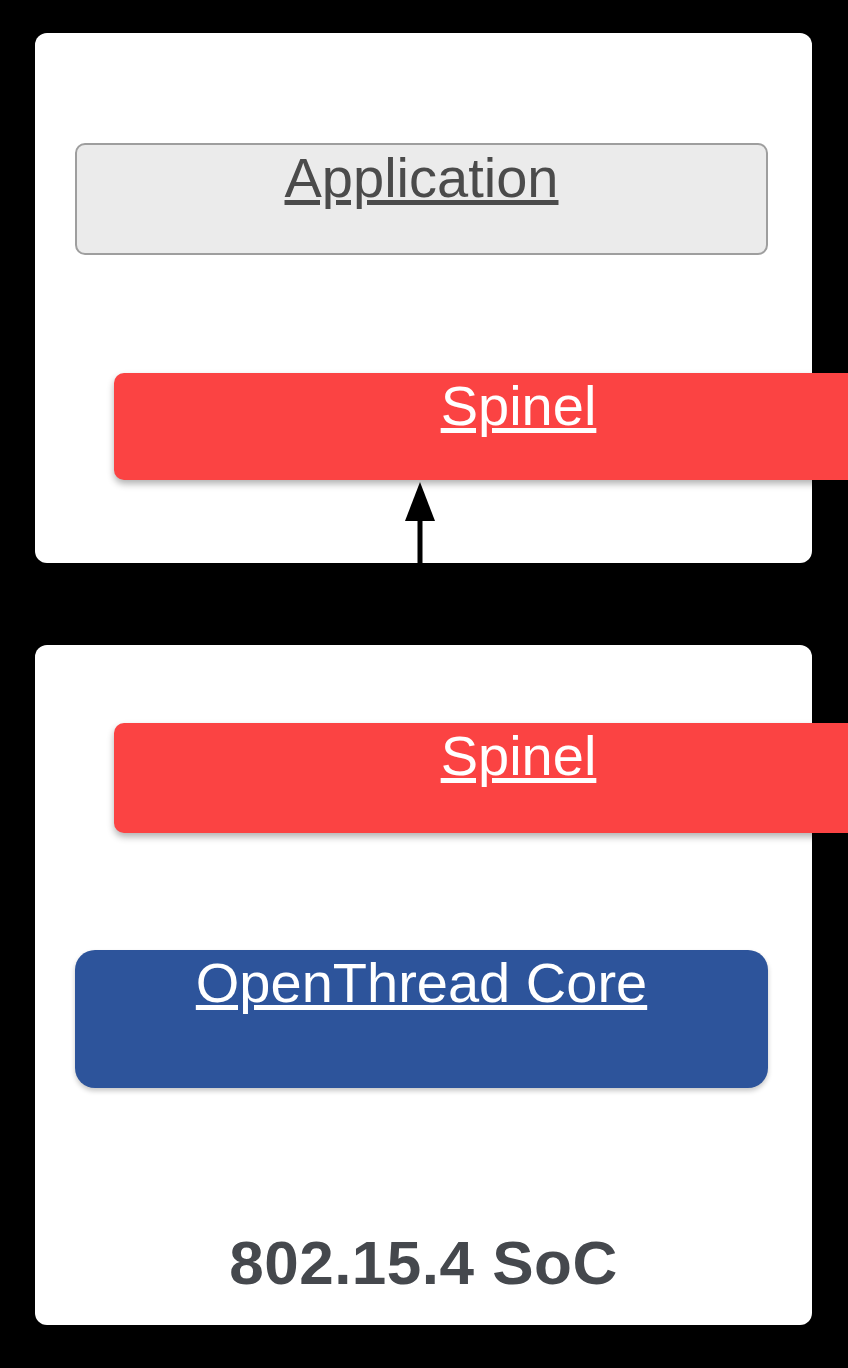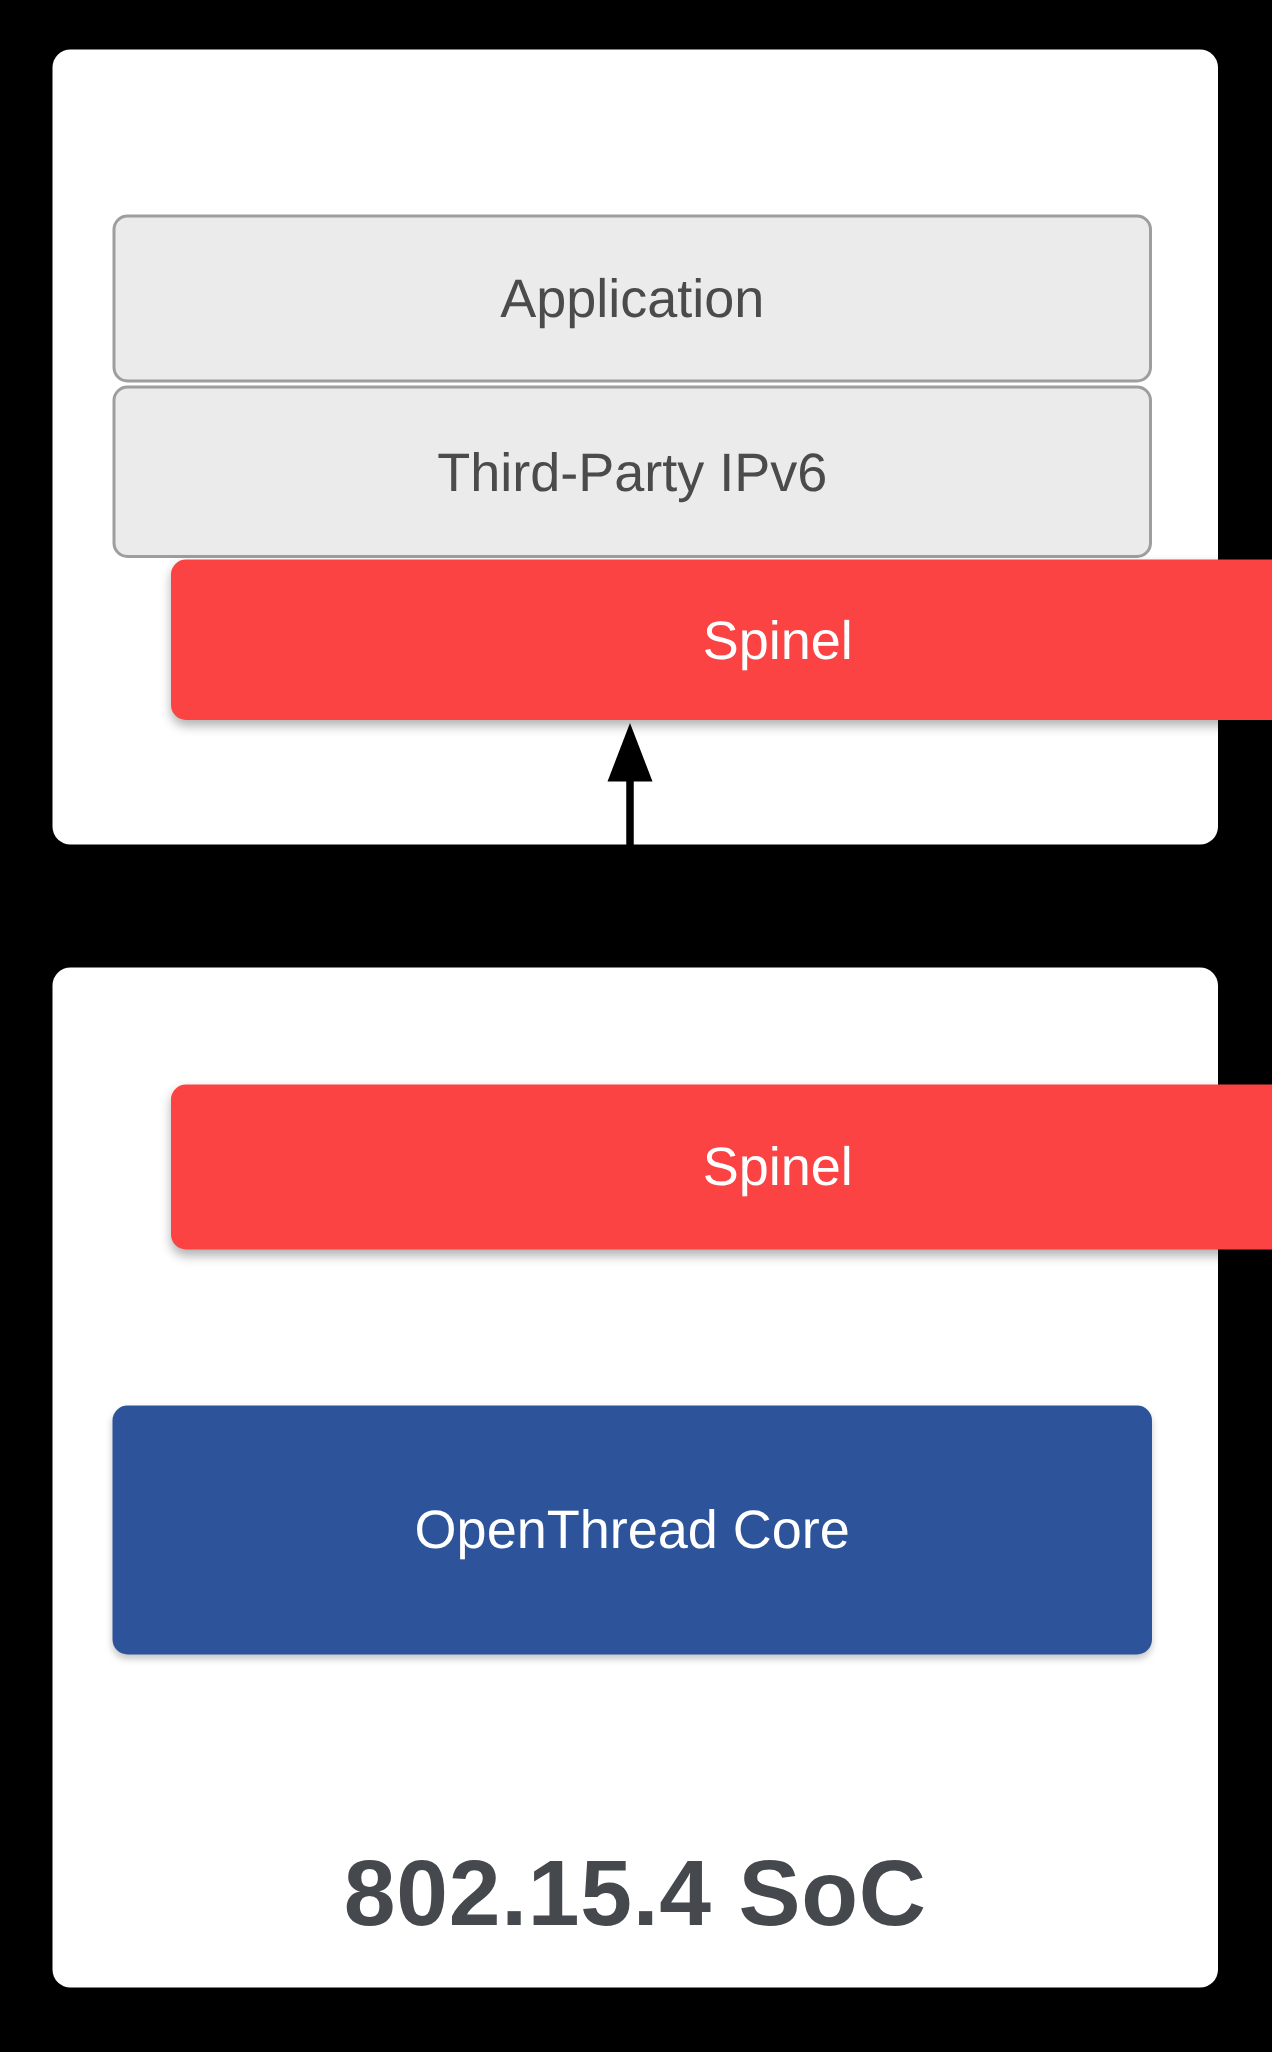--- a/index.html
+++ b/index.html
@@ -40,24 +40,24 @@
   }
   .card.host .card-title { top: 44px; height: 74px; line-height: 74px; }
   .card.soc  .card-title { top: 578px; height: 80px; line-height: 80px; }
 
   .layer {
     position: absolute;
     left: 40px;
     width: 693px;
     box-sizing: border-box;
     display: flex;
-    align-items: center;
     justify-content: center;
-    font-size: 36px;
+    font-size: 56px;
     border-radius: 10px;
+    text-decoration: underline;
   }
   .layer.gray {
     background: var(--gray_fill, #EBEBEB);
     border: 2px solid var(--gray_border, #9E9E9E);
     color: var(--gray_text, #4B4B4B);
   }
   .layer.red {
     left: 37px;
     width: 809px;
     background: var(--red, #FB4343);
@@ -77,21 +77,21 @@
   }
 
   
   .layer.host-app     { top: 110px; height: 112px; }
   .layer.host-ipv6    { top: 224px; height: 115px; }
   .layer.host-spinel  { top: 340px; height: 107px; }
 
   
   .layer.soc-spinel   { top: 78px;  height: 110px; }
   .layer.soc-api      { top: 193px; height: 102px; }
-  .layer.soc-core     { top: 292px; height: 166px; }
+  .layer.soc-core     { top: 305px; height: 138px; border-radius: 20px; }
   .layer.soc-drivers  { top: 453px; height: 117px; }
 
   .link-arrow {
     position: absolute;
     left: 392px;
     top: 480px;
     width: 56px;
     height: 243px;
   }
 </style>
@@ -99,23 +99,20 @@
 <body>
 
 <div class="stage">
 
   <div class="card host">
 
     <div class="layer gray host-app">
       <span>Application</span>
     </div>
 
-    <div class="layer gray host-ipv6">
-      <span>Third-Party IPv6</span>
-    </div>
 
     <div class="layer red host-spinel">
       <span>Spinel</span>
     </div>
   </div>
 
   <svg class="link-arrow" viewBox="0 0 56 243" aria-hidden="true">
     <rect x="25.5" y="32" width="5" height="179" fill="#000"></rect>
     <polygon points="28,2 13,41 43,41" fill="#000"></polygon>
     <polygon points="28,241 13,202 43,202" fill="#000"></polygon>

